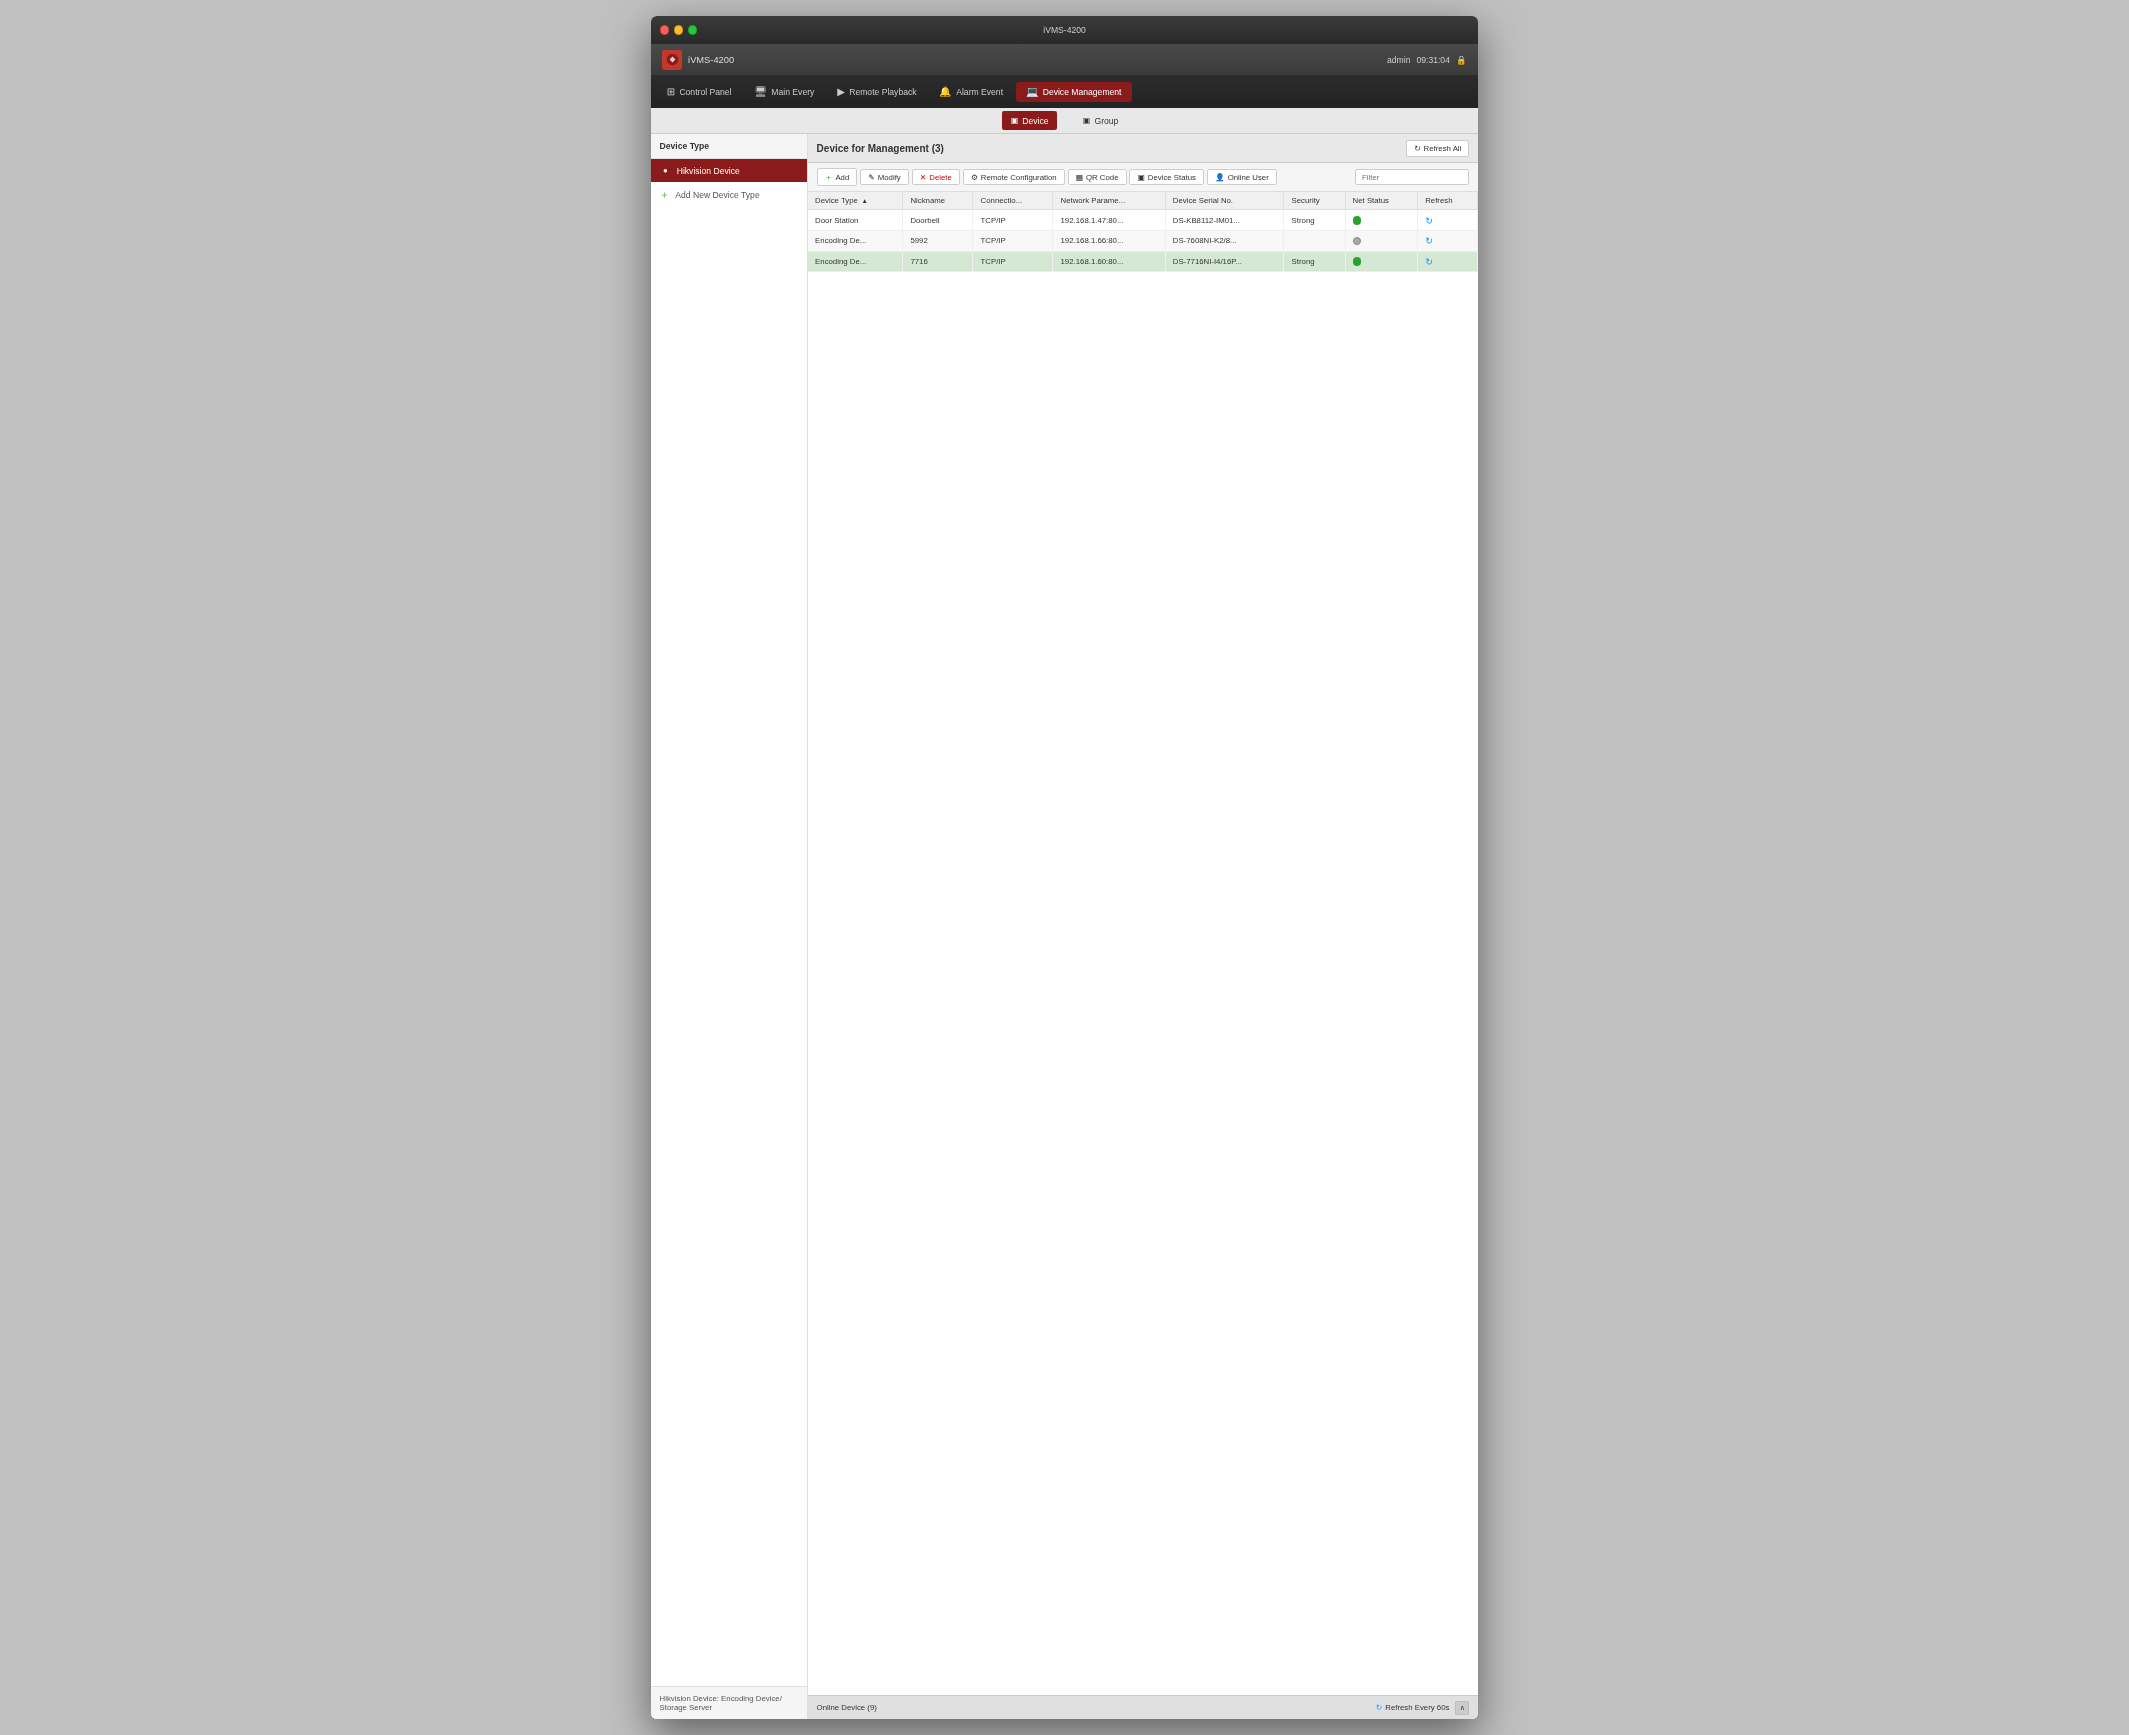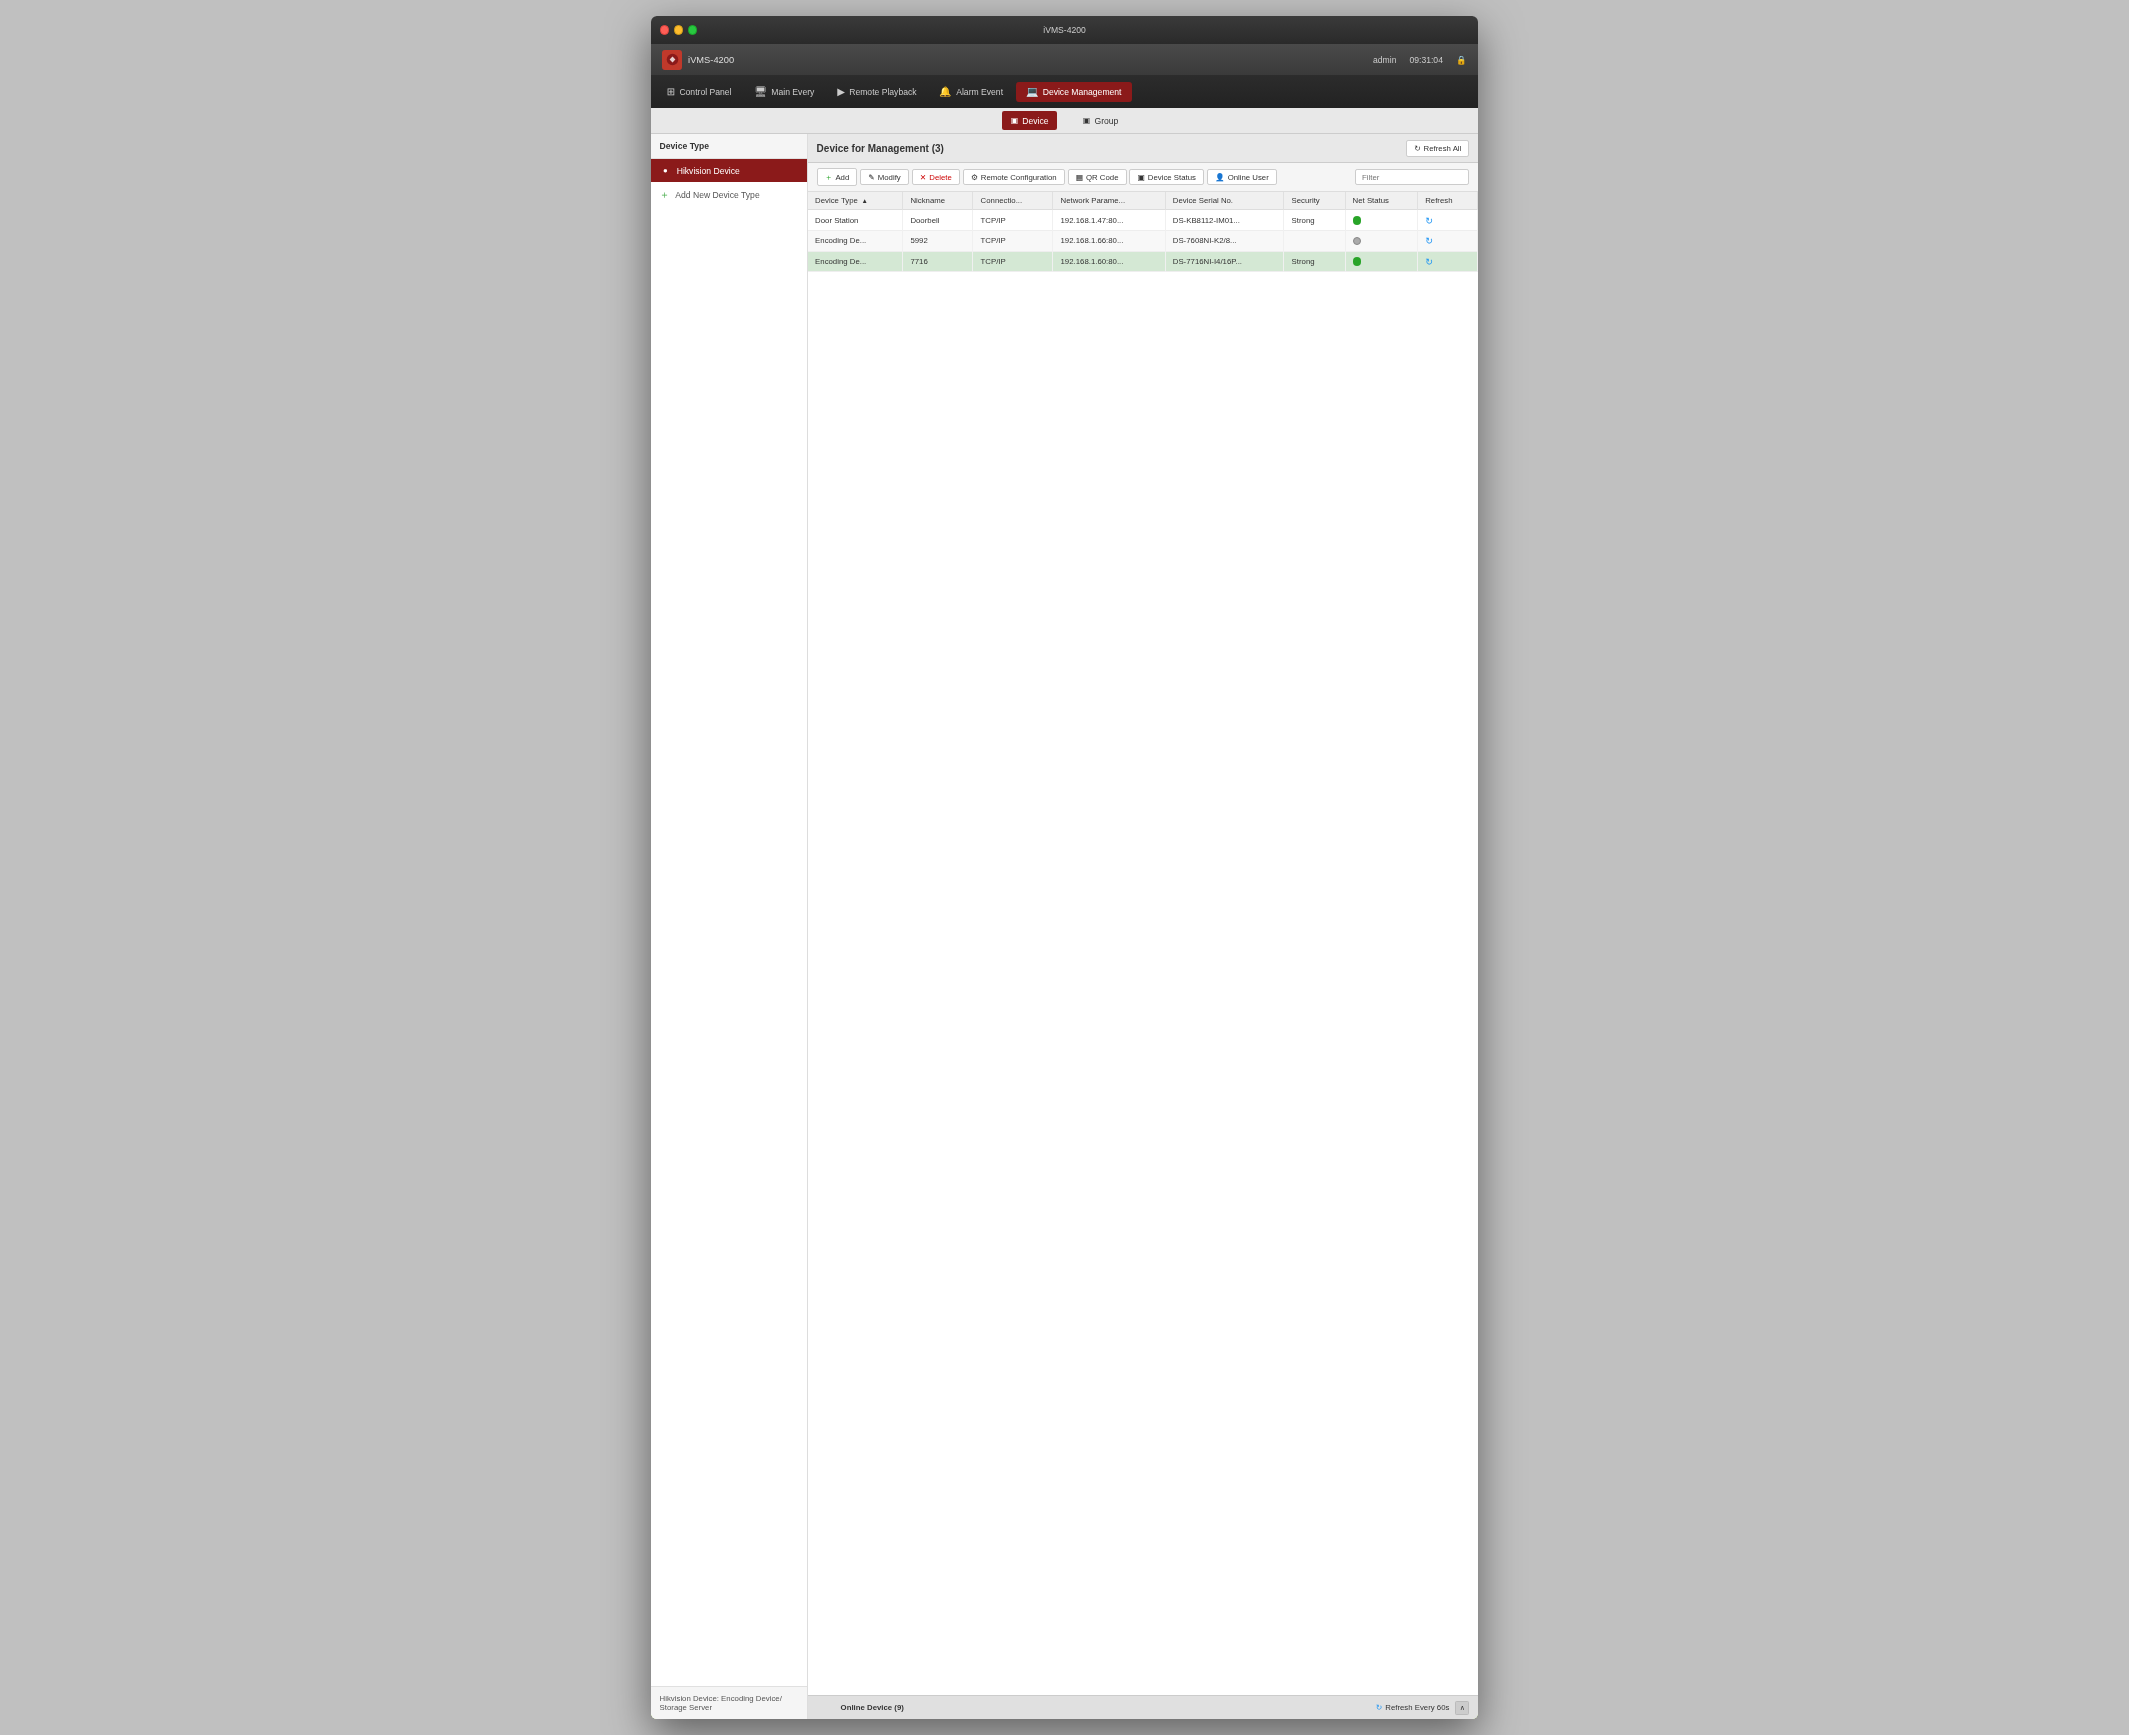--- a/index.html
+++ b/index.html
@@ -77,21 +77,21 @@
       font-size: 7.1px;
       font-weight: bold;
     }
     .menu-bar-app-name {
       color: #ddd;
       font-size: 9.3px;
     }
     .menu-bar-right {
       display: flex;
       align-items: center;
-      gap: 13px;
+      gap: 6px;
       color: #ccc;
       font-size: 8.6px;
     }
     .lock-icon { font-size: 8.6px; }
 
     
     .nav-bar {
       background: linear-gradient(to bottom, #2c2c2c, #222222);
       height: 33px;
       display: flex;
@@ -334,21 +334,21 @@
     .bottom-bar {
       display: flex;
       align-items: center;
       justify-content: space-between;
       padding: 4.3px 8.6px;
       background: #e0e0e0;
       border-top: 0.7px solid #ccc;
       font-size: 7.8px;
       color: #333;
     }
-    .bottom-bar-title { font-weight: 700; margin-left: 24px; }
+    .bottom-bar-title { font-weight: 400; }
     .refresh-every-btn {
       display: flex;
       align-items: center;
       gap: 2.9px;
       cursor: pointer;
       color: #333;
     }
     .expand-btn {
       display: flex;
       align-items: center;

